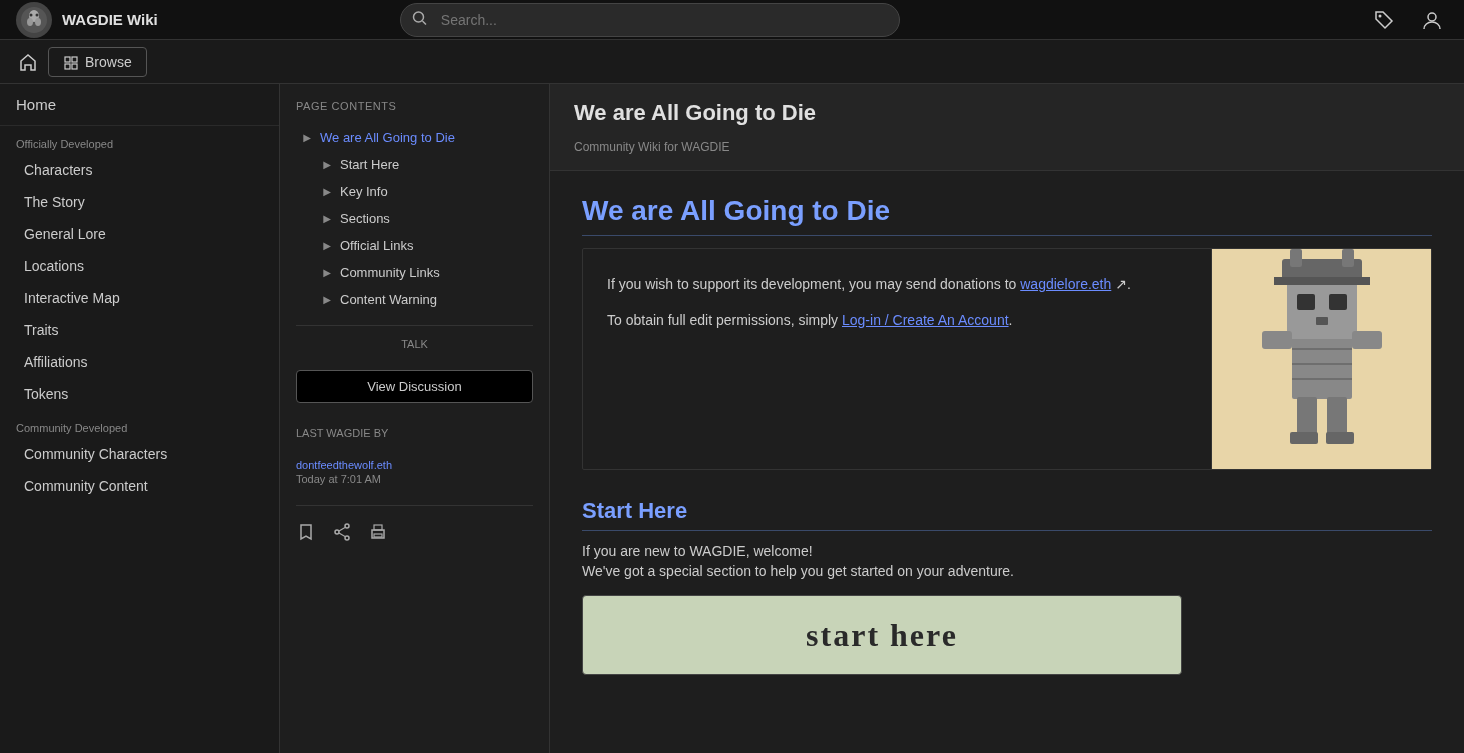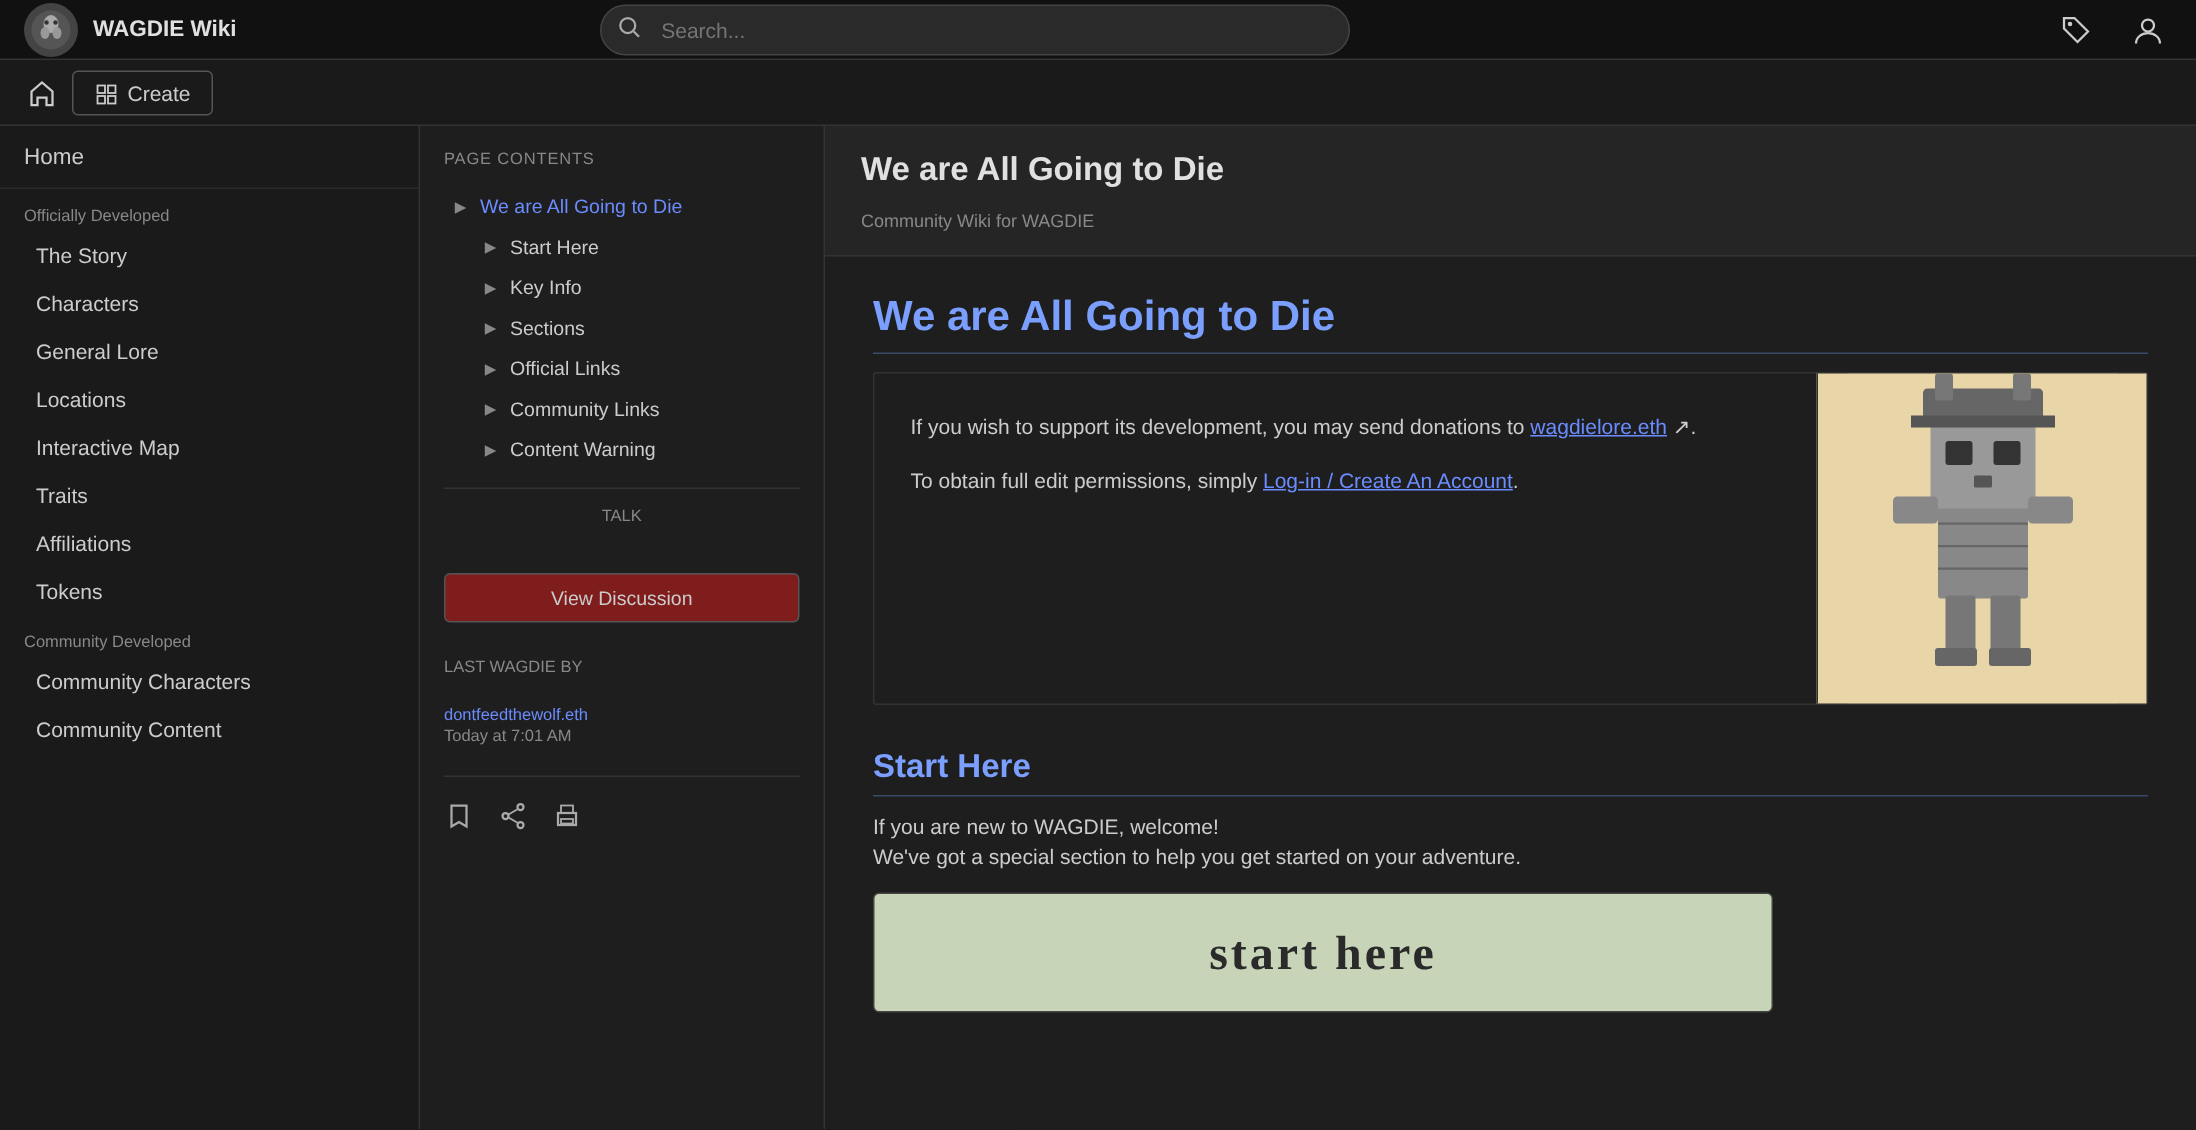--- a/index.html
+++ b/index.html
@@ -187,23 +187,23 @@
       margin: 12px 0;
     }
     .toc-section-label {
       font-size: 11px;
       color: #888;
       margin: 8px 4px 4px;
       text-transform: uppercase;
       text-align: center;
     }
     .toc-talk-btn {
-      margin-top: 28px;
+      margin-top: 16px;
       width: 100%;
-      background: #7f1d1d;
+      background: #000000;
       border: 1px solid #555;
       color: #ccc;
       padding: 8px;
       cursor: pointer;
       font-size: 13px;
       border-radius: 4px;
     }
     .toc-edited {
       margin-top: 24px;
       font-size: 11px;
@@ -368,32 +368,32 @@
       <path d="M3 9L10 3l7 6v9H13v-5H7v5H3V9z" stroke="#ccc" stroke-width="1.5" fill="none"></path>
     </svg>
   </div>
   <div class="browse-btn">
     <svg width="16" height="16" viewBox="0 0 16 16" fill="none">
       <rect x="2" y="3" width="5" height="5" stroke="#ccc" stroke-width="1.2" fill="none"></rect>
       <rect x="9" y="3" width="5" height="5" stroke="#ccc" stroke-width="1.2" fill="none"></rect>
       <rect x="2" y="10" width="5" height="5" stroke="#ccc" stroke-width="1.2" fill="none"></rect>
       <rect x="9" y="10" width="5" height="5" stroke="#ccc" stroke-width="1.2" fill="none"></rect>
     </svg>
-    <span>Create</span>
+    <span>Browse</span>
   </div>
 </div>
 
 <div class="main-layout">
 
   <aside class="sidebar">
     <div class="sidebar-home">Home</div>
 
     <div class="sidebar-section-label">Officially Developed</div>
+    <div class="sidebar-item">Characters</div>
     <div class="sidebar-item">The Story</div>
-    <div class="sidebar-item">Characters</div>
     <div class="sidebar-item">General Lore</div>
     <div class="sidebar-item">Locations</div>
     <div class="sidebar-item">Interactive Map</div>
     <div class="sidebar-item">Traits</div>
     <div class="sidebar-item">Affiliations</div>
     <div class="sidebar-item">Tokens</div>
 
     <div class="sidebar-section-label">Community Developed</div>
     <div class="sidebar-item">Community Characters</div>
     <div class="sidebar-item">Community Content</div>

